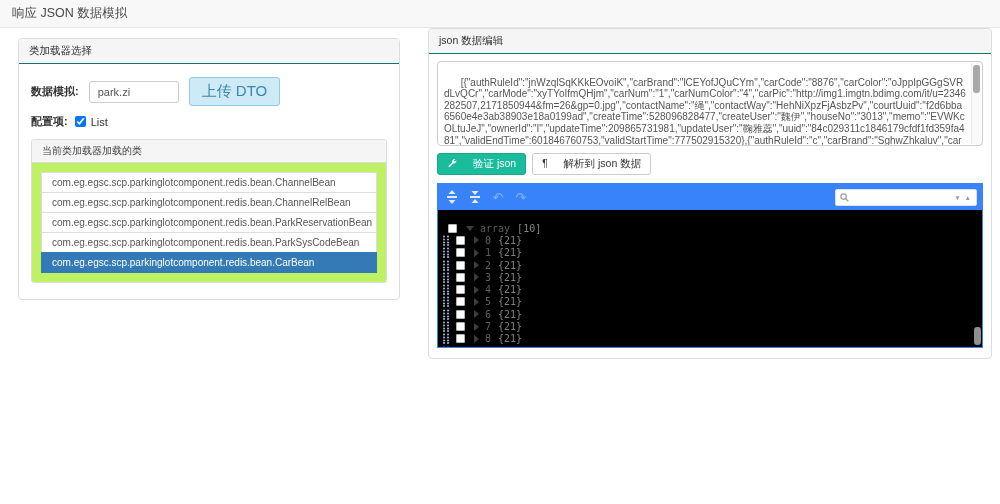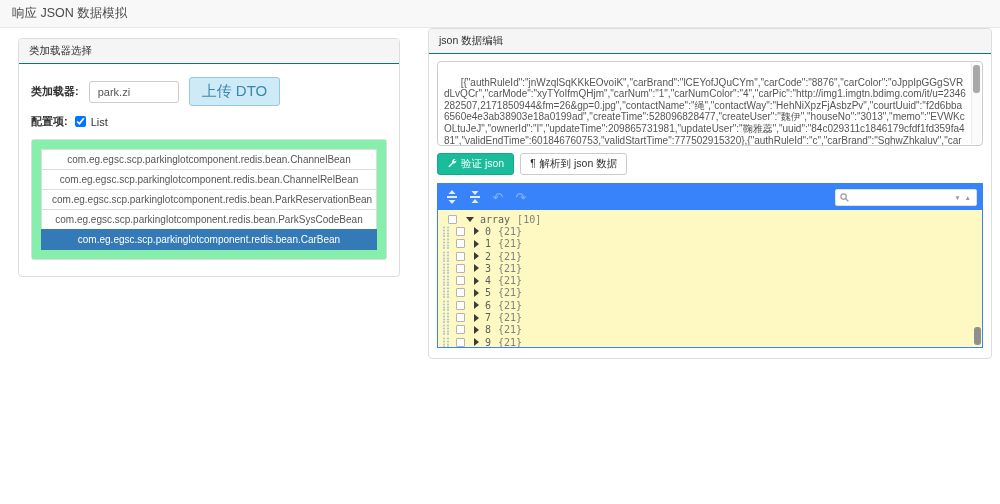--- a/index.html
+++ b/index.html
@@ -41,21 +41,21 @@
     font-family:"Liberation Sans",sans-serif;
   }
   .config-row { display:flex; align-items:center; gap:5px; margin:2px 0 10px 0; font-size:11px; color:#333; }
   .config-row .form-label { margin-right:2px;text-align:right; }
   .config-row input { width:11px; height:11px; }
   .subpanel { border:1px solid #ddd; border-radius:3px; margin-top:6px; }
   .subpanel-heading {
     background:#f5f5f5; border-bottom:1px solid #ddd;
     padding:4px 10px; font-size:10px; color:#444; border-radius:2px 2px 0 0;
   }
-  .subpanel-body { padding:9px; background:#86efac;text-align:center; }
+  .subpanel-body { padding:9px; background:#bef264; }
   .class-item {
     border:1px solid #ddd; background:#fff; color:#555;
     font-size:10px; padding:4px 10px; margin-top:-1px;
     position:relative; cursor:pointer;
   }
   .class-item:first-child { margin-top:0; }
   .class-item.active { background:#337ab7; border-color:#337ab7; color:#fff; z-index:1; }
 
   
   .right-panel { left:428px; top:28px; width:564px; }
@@ -71,21 +71,21 @@
   .json-scrollbar {
     position:absolute; top:1px; right:1px; bottom:1px; width:10px;
     background:#fafafa; border-left:1px solid #ececec; border-radius:0 3px 3px 0;
   }
   .json-scrollbar .thumb {
     position:absolute; top:2px; right:1px; width:7px; height:28px;
     background:#a8a8a8; border-radius:3px;
   }
 
   .btn-row { display:flex; gap:6px; margin-top:7px; }
-  .btn { display:flex; align-items:center; gap:4px; border-radius:3px;
+  .btn { display:flex; align-items:center; gap:16px; border-radius:3px;
          padding:3px 9px; font-size:10.5px; cursor:pointer;
          font-family:"Liberation Sans",sans-serif; }
   .btn-validate { background:#1abc9c; border:1px solid #17a78a; color:#fff; }
   .btn-parse { background:#fff; border:1px solid #ccc; color:#333; }
   .btn .glyph { font-size:10px; line-height:10px; }
 
   
   .jsoneditor { margin-top:8px; border:1px solid #3883fa; background:#fff; }
   .je-menu {
     background:#3883fa; height:26px; display:flex; align-items:center;
@@ -101,23 +101,23 @@
     margin-left:auto; width:142px; height:17px; background:#fff; border-radius:2px;
     display:flex; align-items:center; padding:0 4px; gap:3px; border:1px solid #d7e3f5;
   }
   .je-search input {
     border:none; outline:none; flex:1; font-size:10px; min-width:0;
     font-family:"Liberation Sans",sans-serif; color:#444;
   }
   .je-search .nav-arrows { font-size:6.5px; color:#9a9a9a; letter-spacing:1px; cursor:pointer; }
 
   .je-tree {
-    position:relative; height:137px; overflow:hidden; background:#fef9c3;
+    position:relative; height:137px; overflow:hidden; background:#000000;
     font-family:"DejaVu Sans Mono", monospace; font-size:10px; color:#696969;
-    padding-top:3px;
+    padding-top:12px;
   }
   .tree-row { display:flex; align-items:center; height:12.3px; }
   .tree-row.root { padding-left:10px; }
   .drag-handle { width:8px; margin-left:4px; margin-right:6px; display:flex; }
   .ctx-btn {
     width:9px; height:9px; border:1px solid #b4b4b4; border-radius:1px;
     background:#fff; margin-right:9px; cursor:pointer; flex:none;
   }
   .tri { width:0; height:0; margin-right:6px; flex:none; cursor:pointer; }
   .tri.down { border-left:4px solid transparent; border-right:4px solid transparent; border-top:5px solid #3c3c3c; }
@@ -133,30 +133,31 @@
 <body>
 
 <div class="navbar">
   <span class="title">响应 JSON 数据模拟</span>
 </div>
 
 <div class="panel left-panel">
   <div class="panel-heading">类加载器选择</div>
   <div class="left-body">
     <div class="form-row">
-      <span class="form-label">类加载器:</span>
+      <span class="form-label">数据模拟:</span>
       <input class="loader-input" value="park.zi" style="">
       <button class="btn-upload">上传 DTO</button>
     </div>
     <div class="config-row">
       <span class="form-label">配置项:</span>
       <input type="checkbox" checked="" style="">
       <span>List</span>
     </div>
     <div class="subpanel">
+      <div class="subpanel-heading">当前类加载器加载的类</div>
       <div class="subpanel-body">
         <div>
             <div class="class-item">com.eg.egsc.scp.parkinglotcomponent.redis.bean.ChannelBean</div>
             <div class="class-item">com.eg.egsc.scp.parkinglotcomponent.redis.bean.ChannelRelBean</div>
             <div class="class-item">com.eg.egsc.scp.parkinglotcomponent.redis.bean.ParkReservationBean</div>
             <div class="class-item">com.eg.egsc.scp.parkinglotcomponent.redis.bean.ParkSysCodeBean</div>
             <div class="class-item active">com.eg.egsc.scp.parkinglotcomponent.redis.bean.CarBean</div>
           </div>
       </div>
     </div>

